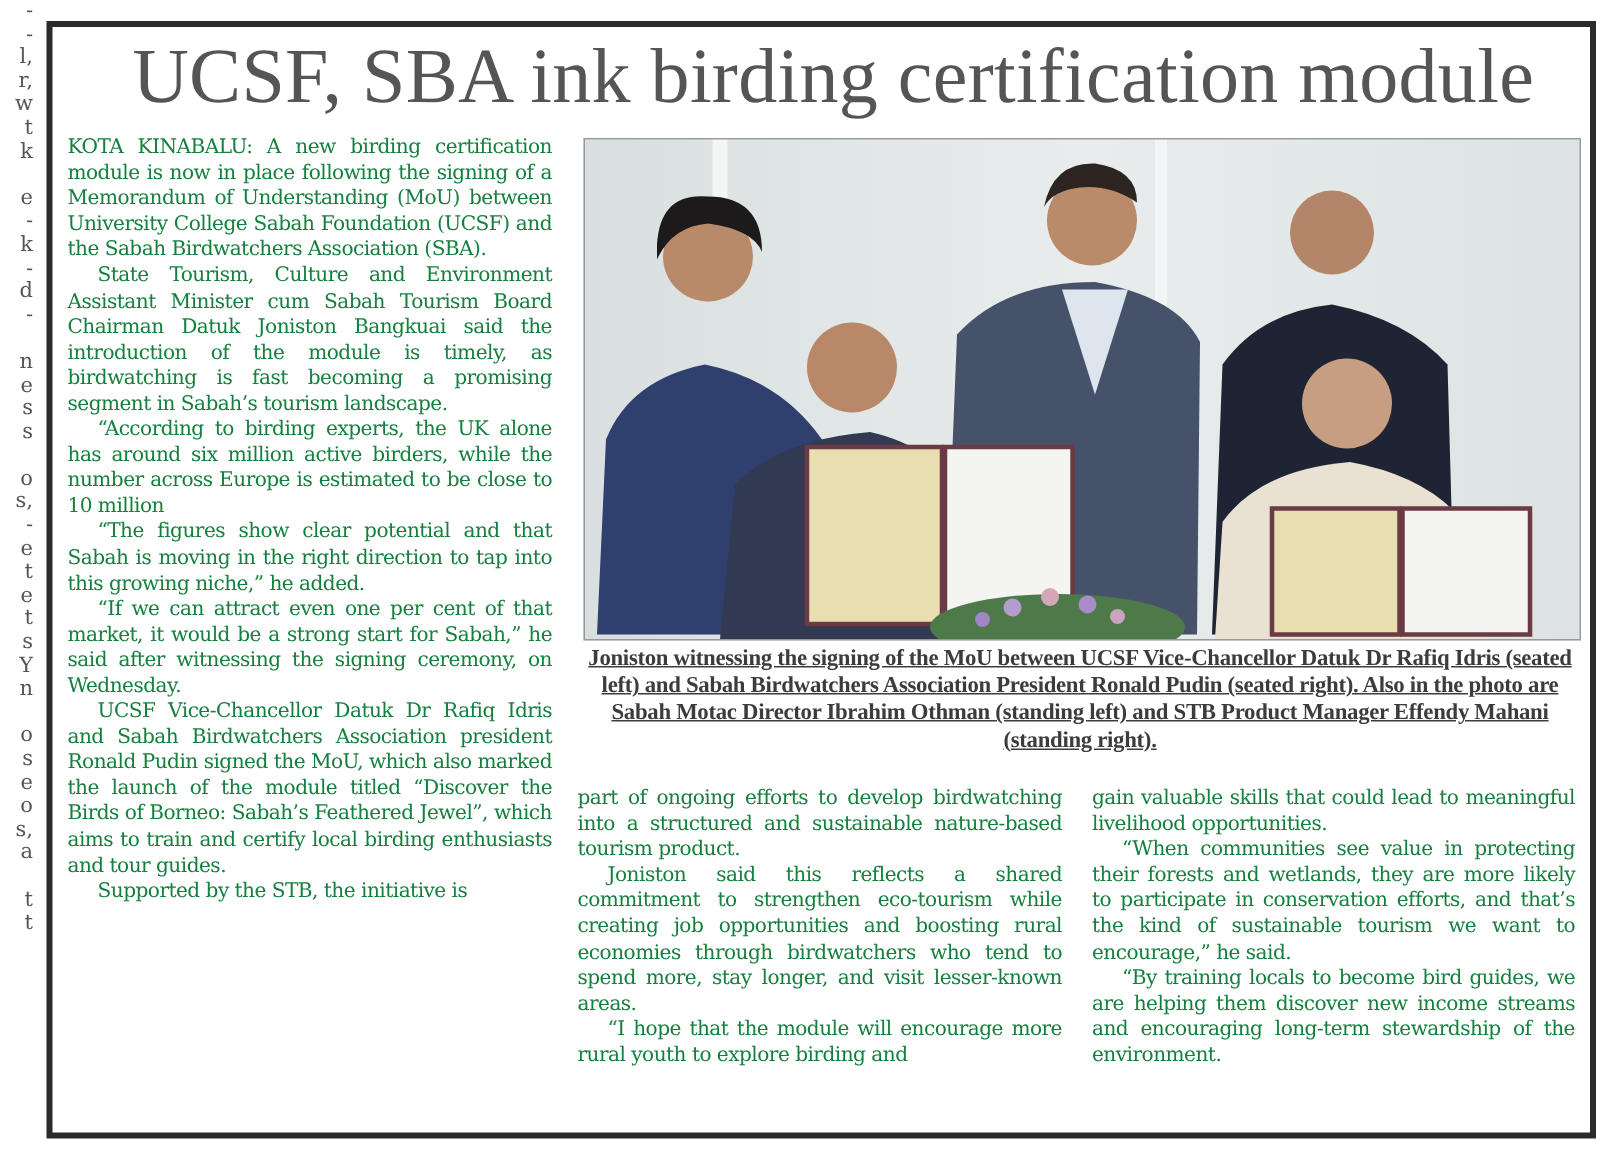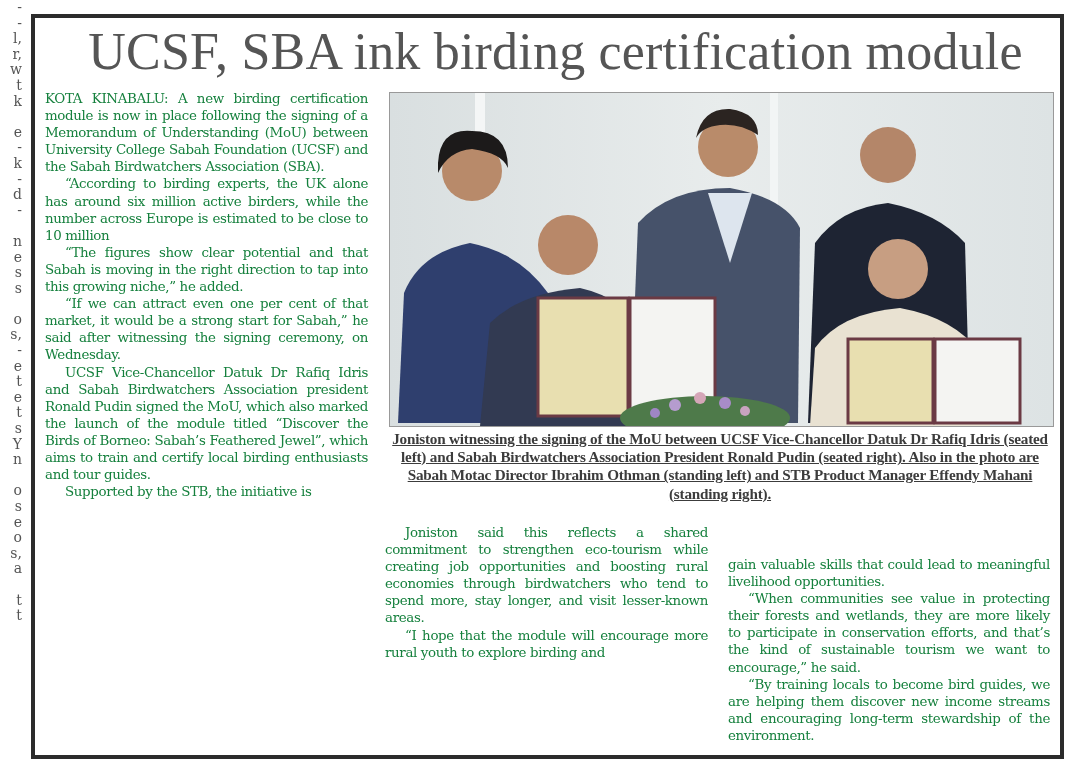--- a/index.html
+++ b/index.html
@@ -6,21 +6,21 @@
   body{width:1080px;height:775px;background:#fff;position:relative;overflow:hidden;font-family:"DejaVu Serif",serif;color:#4a4a4a;}
   .edge{position:absolute;left:0;top:0;width:22px;height:775px;overflow:hidden;font-size:14px;line-height:15.6px;color:#555;text-align:right;}
   .edge div{height:15.6px;}
   .box{position:absolute;left:31px;top:14px;width:1025px;height:737px;border:4px solid #2b2b2b;box-sizing:content-box;}
   .title{position:absolute;left:16px;right:0;top:4px;text-align:center;font-family:"Liberation Serif",serif;font-size:52px;line-height:60px;color:#555;letter-spacing:0.2px;}
   .col{position:absolute;font-family:"DejaVu Serif",serif;font-size:13.4px;line-height:17.1px;color:#15803d;text-align:justify;letter-spacing:-0.35px;}
   .col p{margin:0;text-indent:20px;}
   .col p.first{text-indent:0;}
   .c1{left:10px;top:72px;width:323px;}
   .c2{left:350px;top:506px;width:323px;}
-  .c3{left:693px;top:506px;width:322px;margin-top:32px;}
+  .c3{left:693px;top:506px;width:322px;}
   .photo{position:absolute;left:354px;top:74px;width:663px;height:333px;background:#dfe4e5;overflow:hidden;border:1px solid #999;}
   .caption{position:absolute;left:352px;top:412px;width:666px;text-align:center;font-family:"Liberation Serif",serif;font-weight:bold;font-size:15.2px;line-height:18.2px;color:#3c3c3c;letter-spacing:-0.2px;text-decoration:underline;}
 </style>
 </head>
 <body>
 
 <div class="edge" id="edge">
     <div>-</div>
     <div>-</div>
     <div>l,</div>
@@ -61,20 +61,21 @@
     <div></div>
     <div>t</div>
     <div>t</div>
   </div>
 
 <div class="box">
   <div class="title">UCSF, SBA ink birding certification module</div>
 
   <div class="col c1">
     <p class="first">KOTA KINABALU: A new birding certification module is now in place following the signing of a Memorandum of Understanding (MoU) between University College Sabah Foundation (UCSF) and the Sabah Birdwatchers Association (SBA).</p>
+    <p>State Tourism, Culture and Environment Assistant Minister cum Sabah Tourism Board Chairman Datuk Joniston Bangkuai said the introduction of the module is timely, as birdwatching is fast becoming a promising segment in Sabah’s tourism landscape.</p>
     <p>“According to birding experts, the UK alone has around six million active birders, while the number across Europe is estimated to be close to 10 million</p>
     <p>“The figures show clear potential and that Sabah is moving in the right direction to tap into this growing niche,” he added.</p>
     <p>“If we can attract even one per cent of that market, it would be a strong start for Sabah,” he said after witnessing the signing ceremony, on Wednesday.</p>
     <p>UCSF Vice-Chancellor Datuk Dr Rafiq Idris and Sabah Birdwatchers Association president Ronald Pudin signed the MoU, which also marked the launch of the module titled “Discover the Birds of Borneo: Sabah’s Feathered Jewel”, which aims to train and certify local birding enthusiasts and tour guides.</p>
     <p>Supported by the STB, the initiative is</p>
   </div>
 
   <div class="photo">
     <svg width="663" height="333" viewBox="0 0 663 333">
       <defs>
@@ -116,20 +117,21 @@
       <circle cx="310" cy="305" r="6" fill="#d5a6b8"></circle>
       <circle cx="335" cy="310" r="6" fill="#a88cc8"></circle>
       <circle cx="355" cy="318" r="5" fill="#c9a3c0"></circle>
       <circle cx="265" cy="320" r="5" fill="#9f86c4"></circle>
     </svg>
   </div>
 
   <div class="caption">Joniston witnessing the signing of the MoU between UCSF Vice-Chancellor Datuk Dr Rafiq Idris (seated left) and Sabah Birdwatchers Association President Ronald Pudin (seated right). Also in the photo are Sabah Motac Director Ibrahim Othman (standing left) and STB Product Manager Effendy Mahani (standing right).</div>
 
   <div class="col c2">
+    <p class="first">part of ongoing efforts to develop birdwatching into a structured and sustainable nature-based tourism product.</p>
     <p>Joniston said this reflects a shared commitment to strengthen eco-tourism while creating job opportunities and boosting rural economies through birdwatchers who tend to spend more, stay longer, and visit lesser-known areas.</p>
     <p>“I hope that the module will encourage more rural youth to explore birding and</p>
   </div>
 
   <div class="col c3">
     <p class="first">gain valuable skills that could lead to meaningful livelihood opportunities.</p>
     <p>“When communities see value in protecting their forests and wetlands, they are more likely to participate in conservation efforts, and that’s the kind of sustainable tourism we want to encourage,” he said.</p>
     <p>“By training locals to become bird guides, we are helping them discover new income streams and encouraging long-term stewardship of the environment.</p>
   </div>
 </div>

